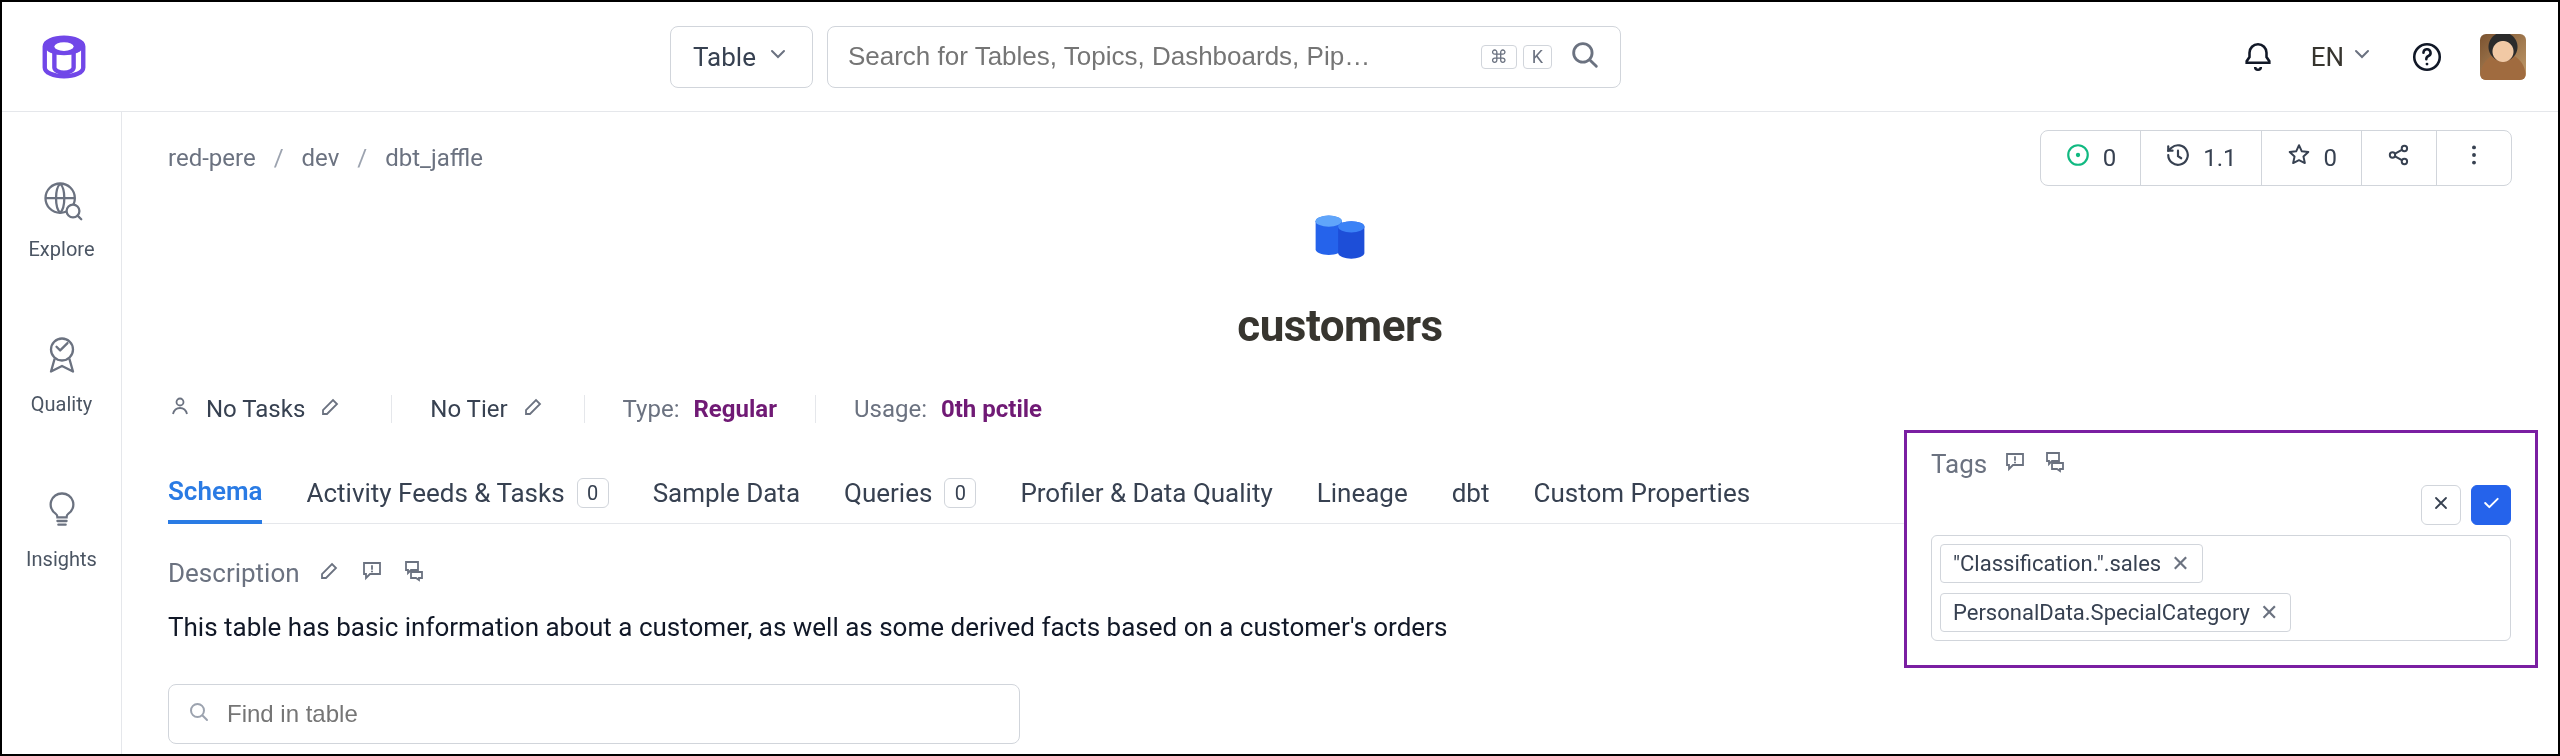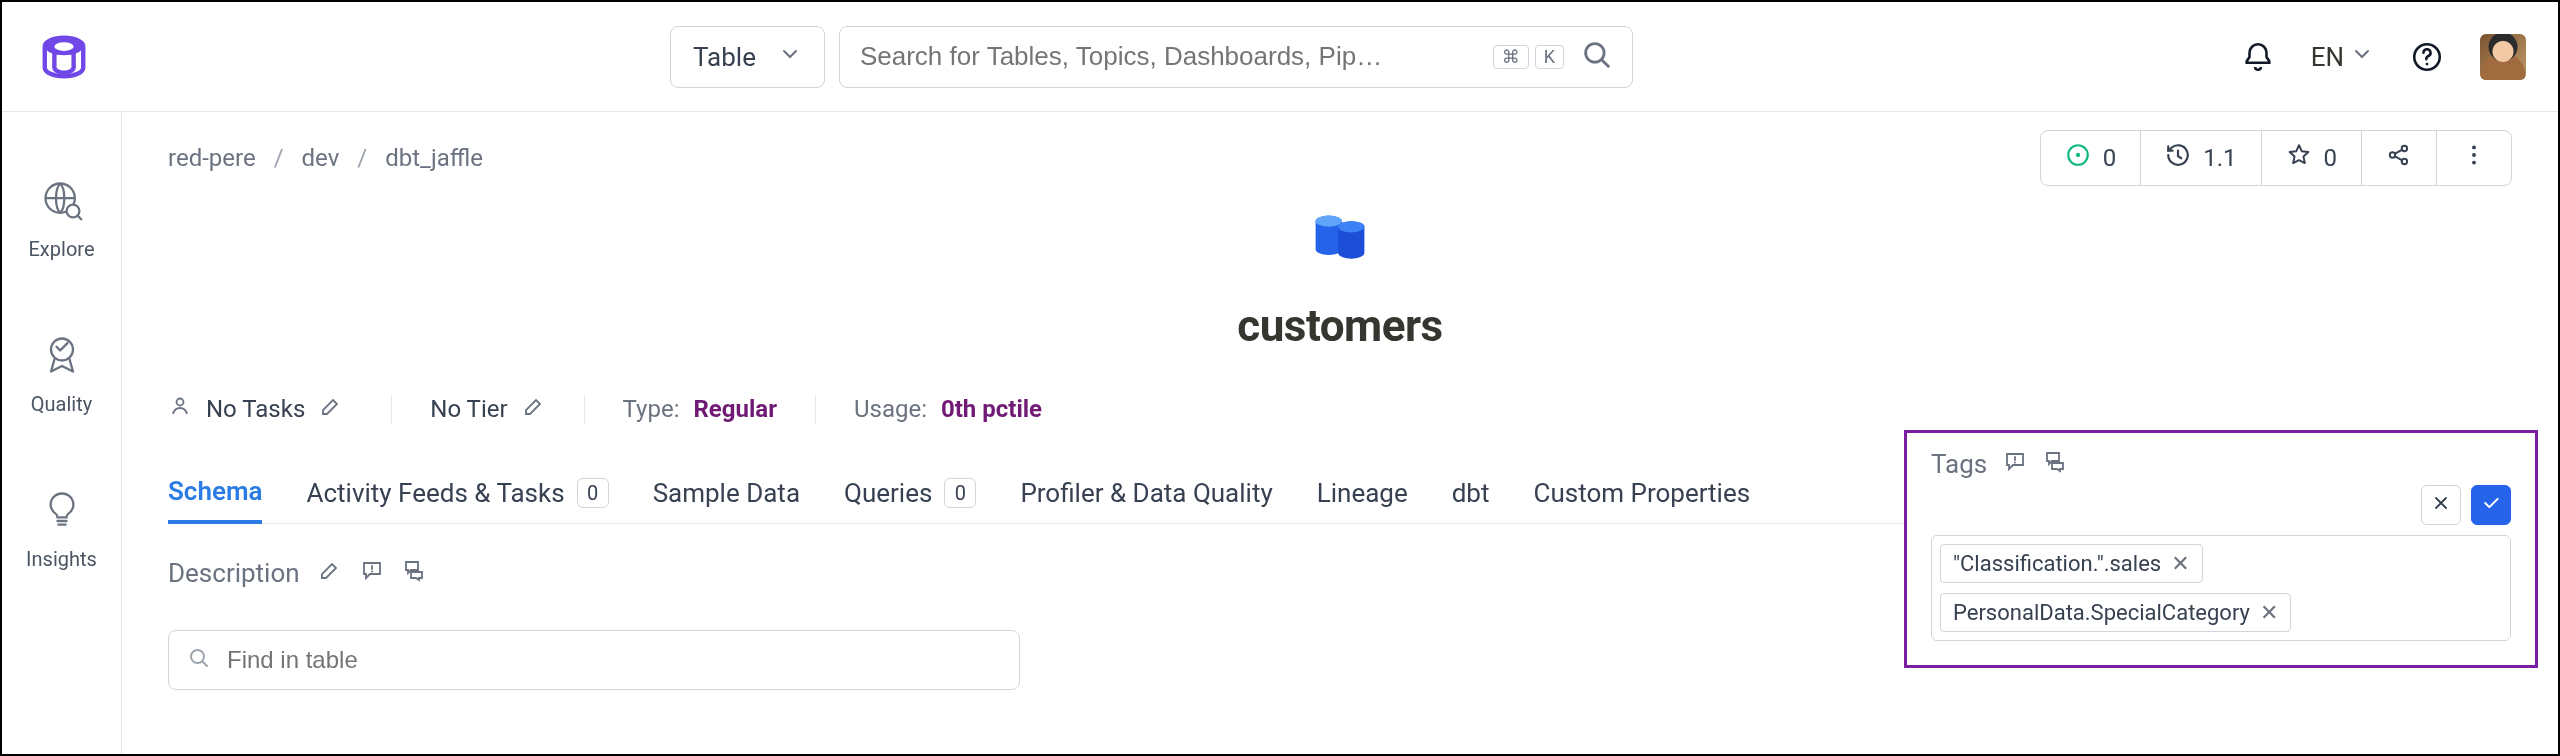--- a/index.html
+++ b/index.html
@@ -49,21 +49,21 @@
 
   .search-cluster {
     margin-left: 576px;
     display: flex;
     align-items: stretch;
     gap: 14px;
     height: 62px;
   }
   .search-type {
     display: flex; align-items: center;
-    gap: 22px;
+    gap: 10px;
     border: 1px solid var(--border);
     border-radius: 8px;
     padding: 0 22px;
     font-size: 26px;
     color: #374151;
     cursor: pointer;
   }
   .search-box {
     display: flex; align-items: center;
     width: 794px;
@@ -510,20 +510,21 @@
         <span class="mini-icon"><svg viewBox="0 0 24 24">
               <path d="M4 5h16v11H10l-4 4V16H4V5z" stroke="currentColor" stroke-width="1.8" fill="none"></path>
               <path d="M12 8v3" stroke="currentColor" stroke-width="1.8" stroke-linecap="round"></path>
               <circle cx="12" cy="13.5" r="1" fill="currentColor"></circle>
             </svg></span>
         <span class="mini-icon"><svg viewBox="0 0 24 24">
               <path d="M4 4h12v8H9l-3 3V12H4V4z" stroke="currentColor" stroke-width="1.8" fill="none"></path>
               <path d="M9 14h11v6h-3v2l-3-2h-5v-6z" stroke="currentColor" stroke-width="1.8" fill="none"></path>
             </svg></span>
       </div>
+      <div class="desc-text">This table has basic information about a customer, as well as some derived facts based on a customer's orders</div>
 
       <div class="find-input-wrap">
         <span class="mini-icon"><svg viewBox="0 0 24 24">
               <circle cx="10.5" cy="10.5" r="6.5" stroke="#9ca3af" stroke-width="2" fill="none"></circle>
               <path d="M20 20l-4.2-4.2" stroke="#9ca3af" stroke-width="2" stroke-linecap="round"></path>
             </svg></span>
         <input class="find-input" placeholder="Find in table" style="">
       </div>
 
       <div class="tags-panel">

